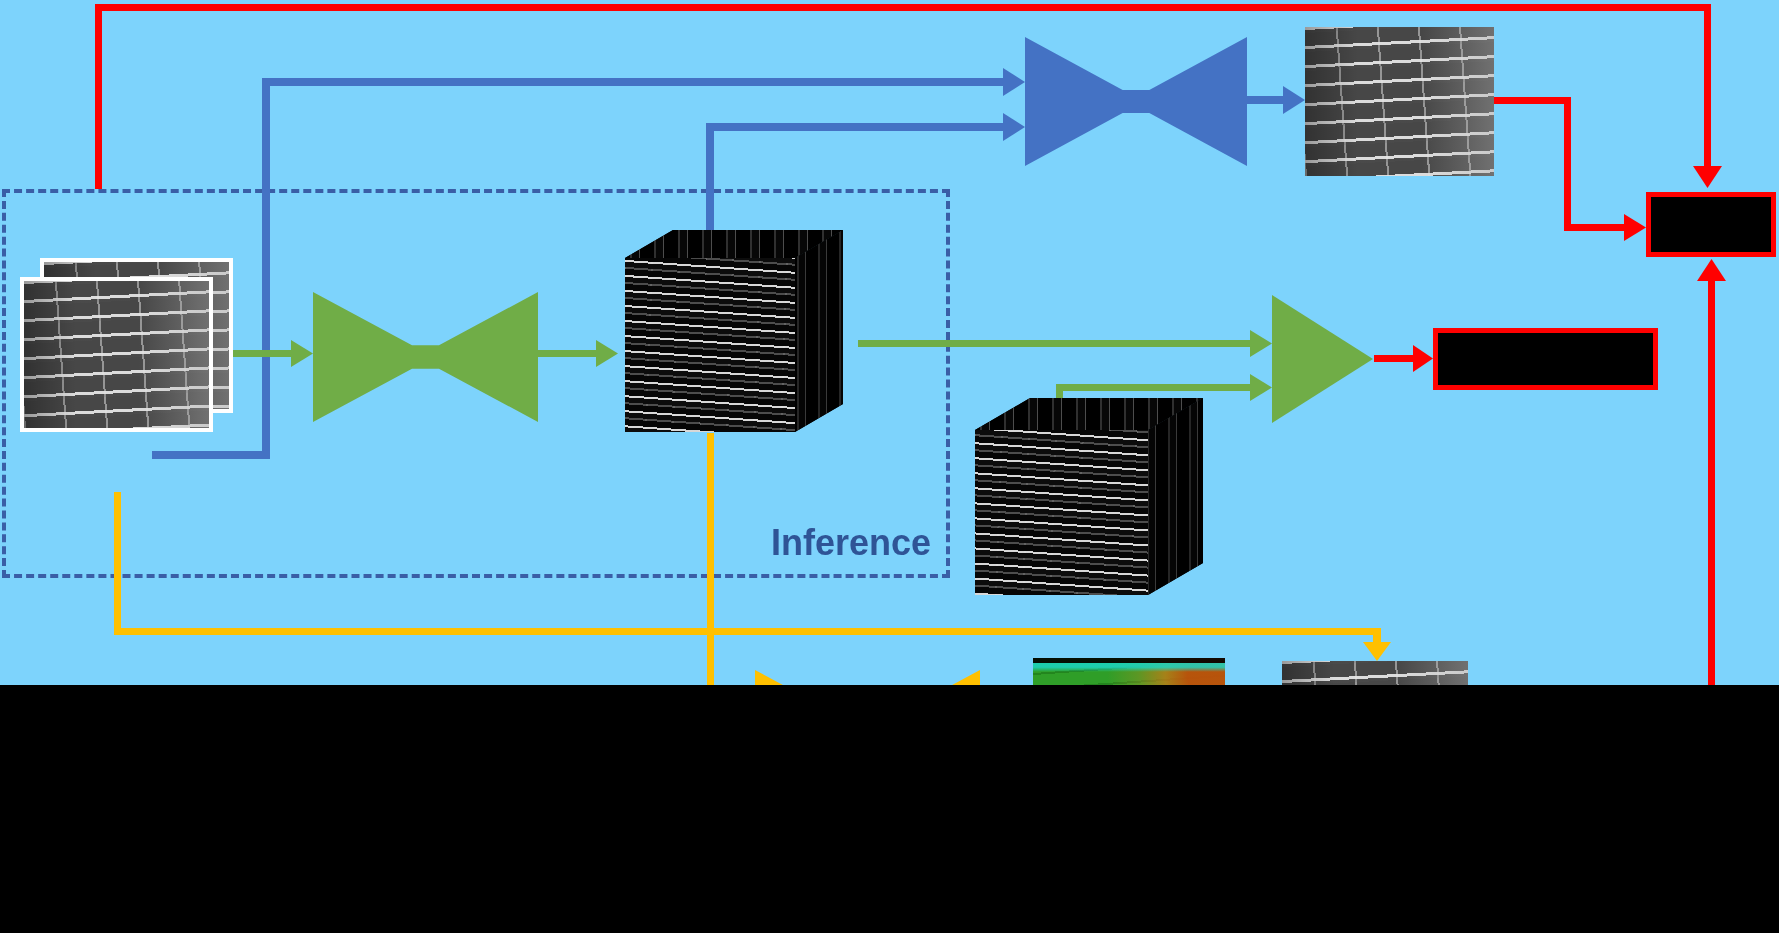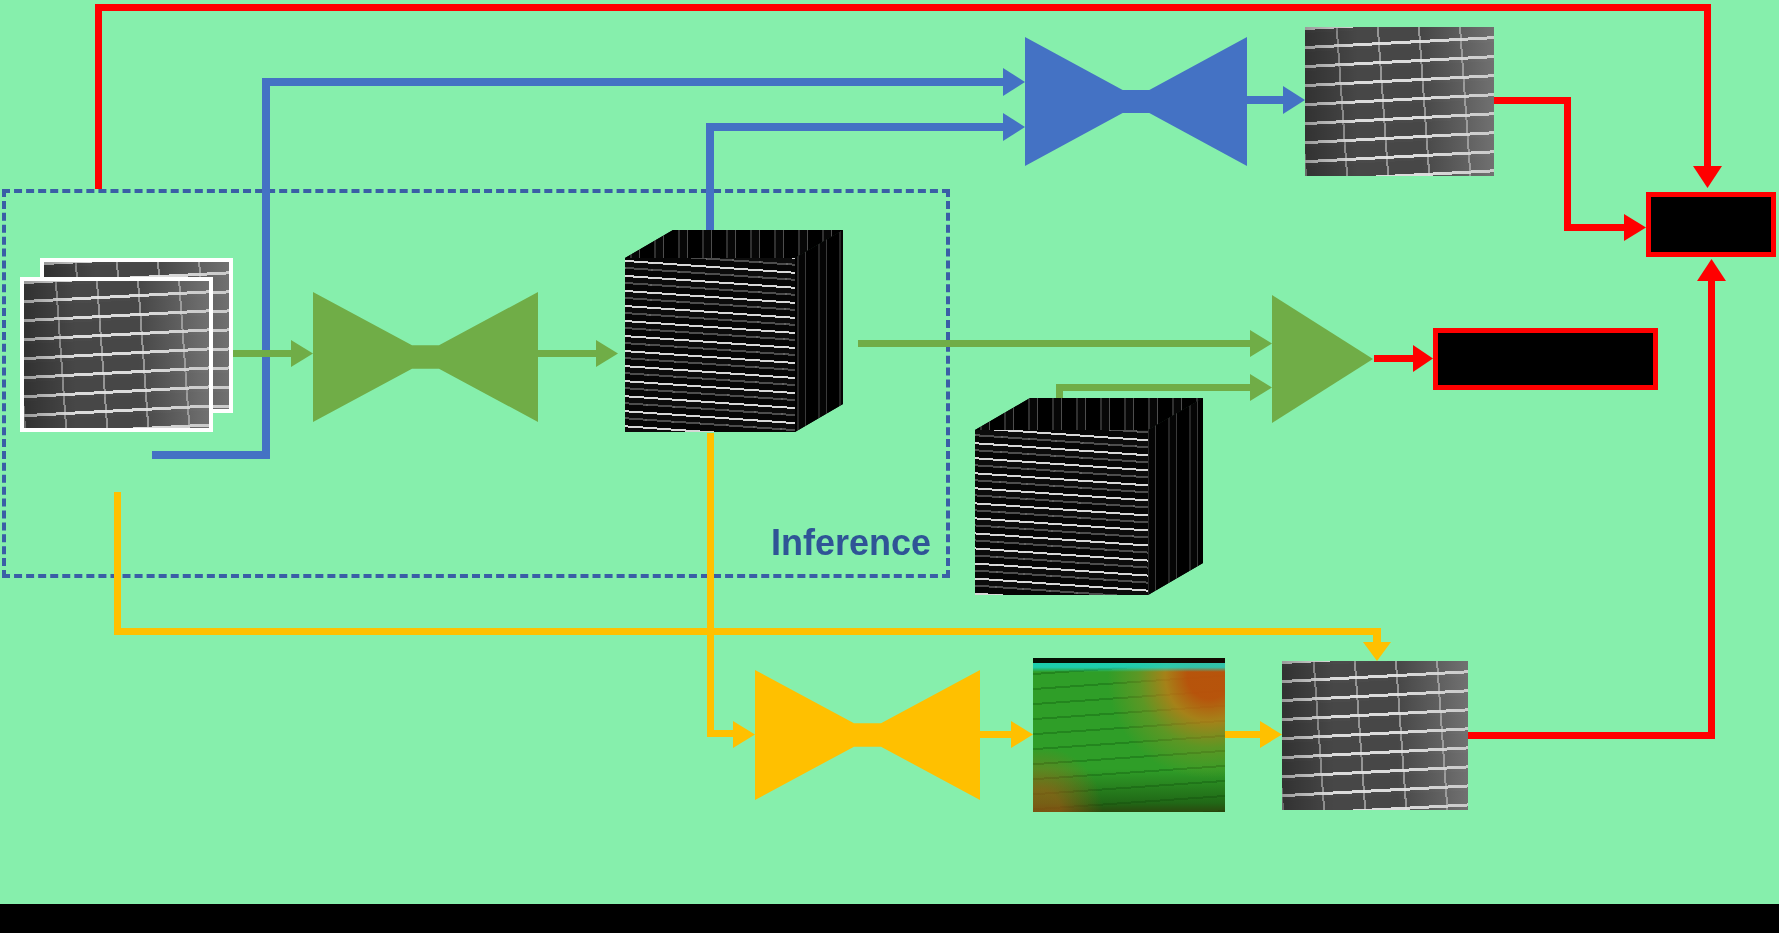--- a/index.html
+++ b/index.html
@@ -1,16 +1,16 @@
 <!DOCTYPE html>
 <html><head>
 <meta charset="utf-8">
 <style>
   html,body{margin:0;padding:0;background:#000;}
-  #stage{position:relative;width:1779px;height:904px;background:#86efac;overflow:hidden;
+  #stage{position:relative;width:1779px;height:685px;background:#7dd3fc;overflow:hidden;
          font-family:"Liberation Sans",sans-serif;}
   
   .ln{position:absolute;}
   .red{background:#FF0000;}
   .blue{background:#4472C4;}
   .green{background:#70AD47;}
   .yellow{background:#FFC000;}
   
   .ah{position:absolute;}
   .ah.r{clip-path:polygon(0 0,100% 50%,0 100%);}

